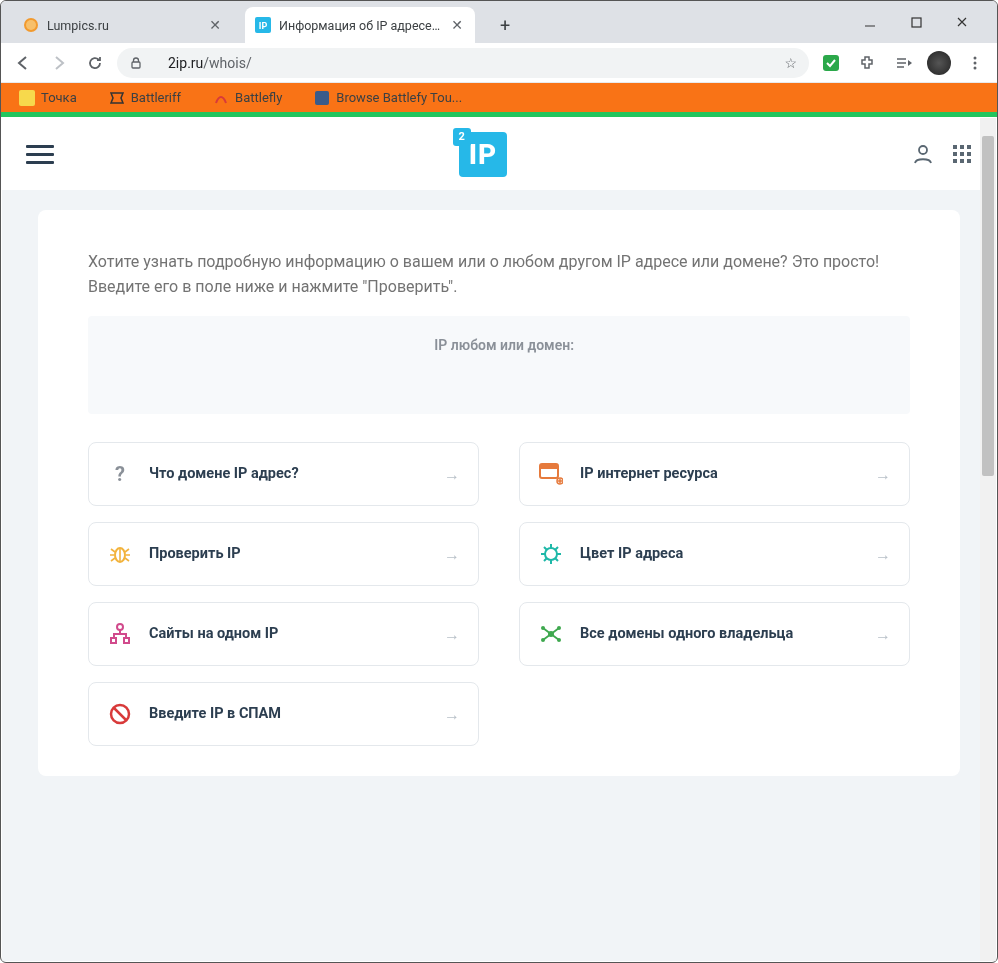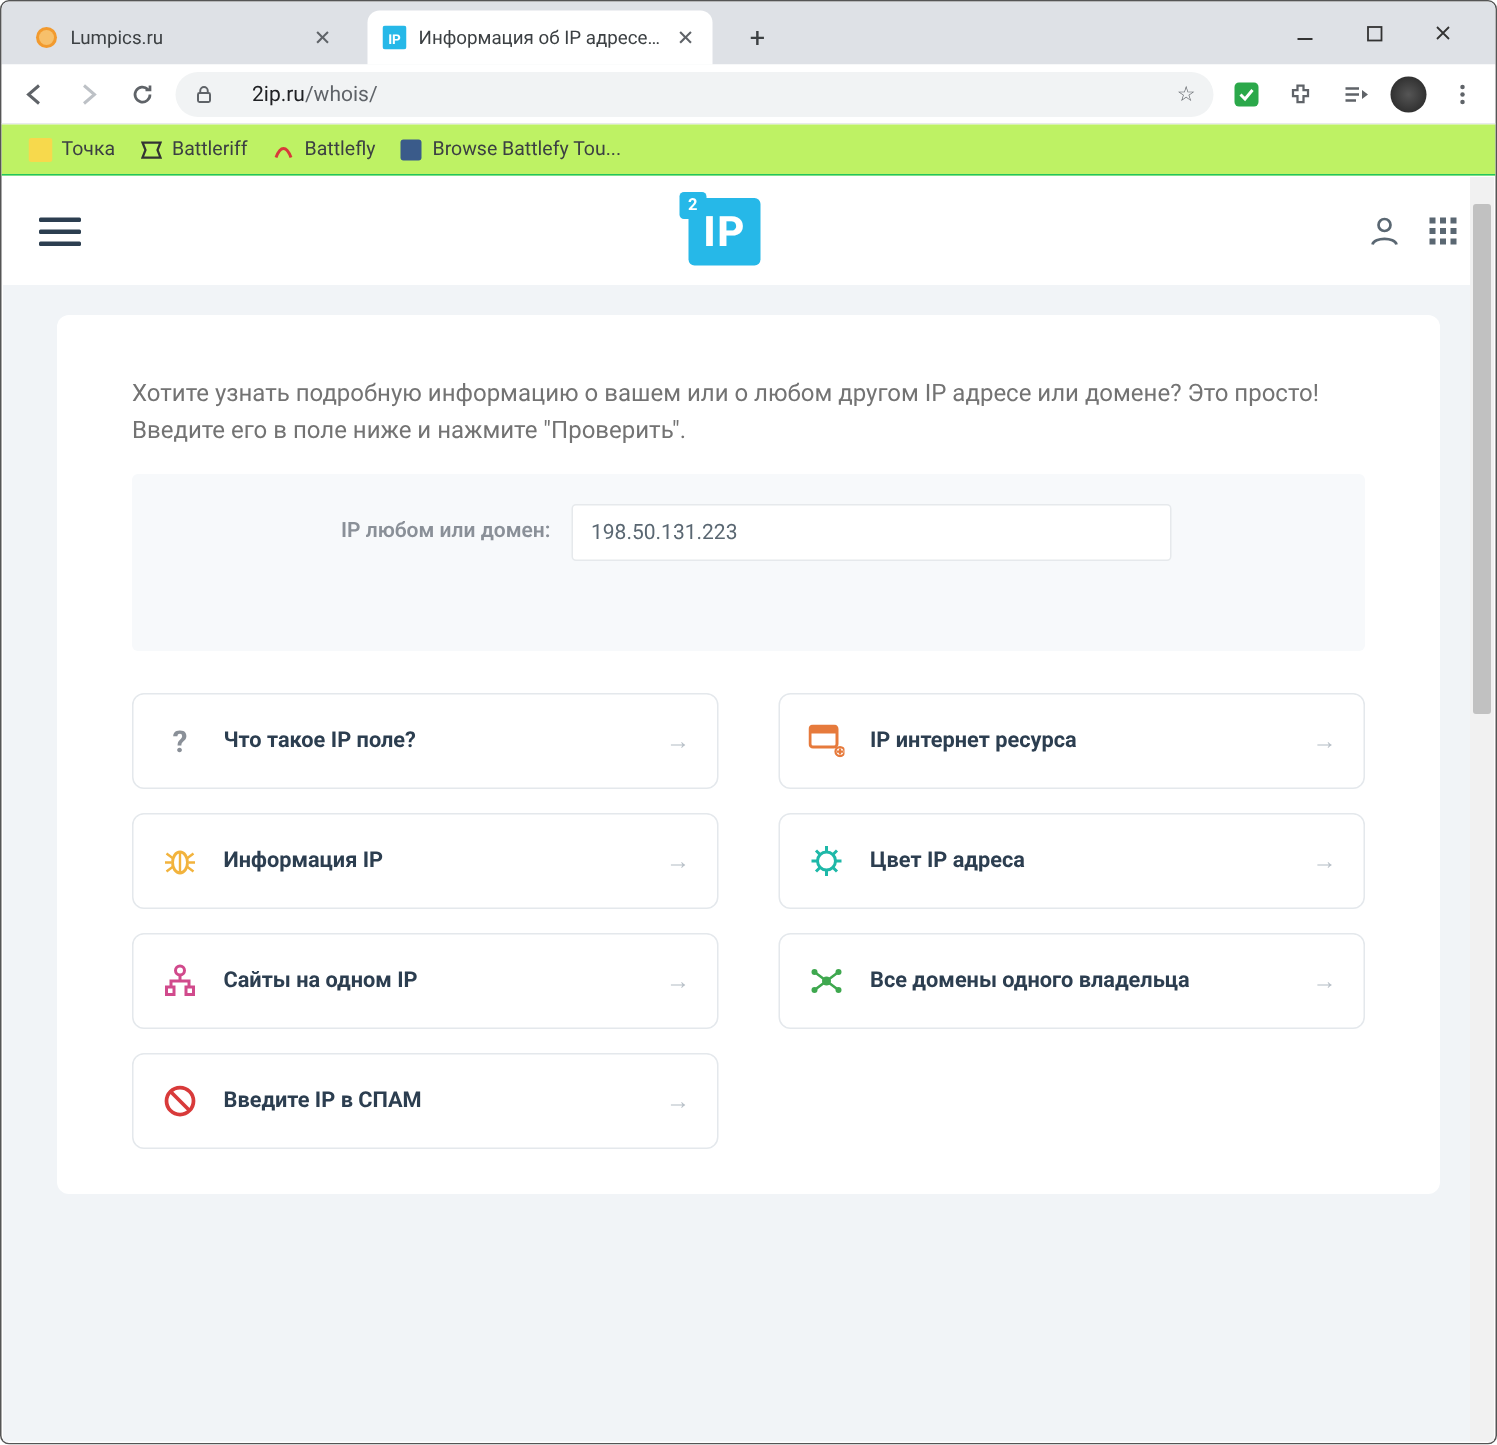--- a/index.html
+++ b/index.html
@@ -16,21 +16,21 @@
 .winctl { display: flex; gap: 16px; align-items: center; height: 42px; margin-left: auto; padding-right: 12px; }
 .winctl div { width: 30px; height: 30px; display: flex; align-items: center; justify-content: center; color: #333; }
 .toolbar { height: 40px; background: #fff; display: flex; align-items: center; padding: 0 8px; gap: 8px; border-bottom: 1px solid #e8eaed; }
 .navbtn { width: 28px; height: 28px; display: flex; align-items: center; justify-content: center; color: #5f6368; }
 .navbtn.disabled { color: #bdc1c6; }
 .omnibox { flex: 1; height: 30px; background: #f1f3f4; border-radius: 15px; display: flex; align-items: center; padding: 0 12px; gap: 25px; font-size: 14px; color: #202124; }
 .omnibox .url-host { color: #202124; }
 .omnibox .url-path { color: #5f6368; }
 .ext { width: 28px; height: 28px; display: flex; align-items: center; justify-content: center; }
 .avatar { width: 24px; height: 24px; border-radius: 50%; background: radial-gradient(circle, #555, #222); }
-.bookbar { height: 34px; background: #bef264; display: flex; align-items: center; padding: 0 10px; gap: 0; border-bottom: 1px solid #22c55e; }
+.bookbar { height: 34px; background: #f97316; display: flex; align-items: center; padding: 0 10px; gap: 16px; border-bottom: 5px solid #22c55e; }
 .bmk { display: flex; align-items: center; gap: 6px; font-size: 13px; color: #3c4043; padding: 4px 8px; border-radius: 4px; }
 .bmk .bicon { width: 16px; height: 16px; display: flex; align-items: center; justify-content: center; }
 .page { position: absolute; top: 117px; left: 1px; right: 1px; bottom: 1px; background: #f1f4f7; overflow-y: hidden; }
 .header { height: 72px; background: #fff; display: flex; align-items: center; justify-content: space-between; padding: 0 24px; }
 .hamb { width: 28px; display: flex; flex-direction: column; gap: 5px; }
 .hamb span { height: 3px; background: #2c3e50; border-radius: 1px; }
 .logo { display: flex; align-items: center; position: relative; }
 .logo-sq { width: 18px; height: 18px; background: #26b8e8; color: #fff; font-size: 11px; font-weight: bold; display: flex; align-items: center; justify-content: center; border-radius: 3px; position: absolute; top: -4px; left: -6px; }
 .logo-ip { background: #26b8e8; color: #fff; font-size: 28px; font-weight: 800; padding: 6px 10px; border-radius: 4px; letter-spacing: 1px; }
 .hright { display: flex; gap: 18px; align-items: center; }
@@ -225,32 +225,31 @@
           </span>
       </div>
     </div>
 
     <div class="content">
       <div class="card">
         <p class="desc">Хотите узнать подробную информацию о вашем или о любом другом IP адресе или домене? Это просто! Введите его в поле ниже и нажмите "Проверить".</p>
         <div class="form">
           <div class="form-row">
             <div class="form-label">IP любом или домен:</div>
-            <input class="form-input" value="198.50.131.223" style="">
           </div>
         </div>
 
         <div class="links" id="links">
             <div class="lnk">
               <span class="lnk-icon">
                 <svg width="22" height="22">
                   <text x="11" y="18" text-anchor="middle" font-size="20" font-weight="bold" fill="#8a9098">?</text>
                 </svg>
               </span>
-              <span class="lnk-text">Что такое IP поле?</span>
+              <span class="lnk-text">Что домене IP адрес?</span>
               <span class="lnk-arrow">→</span>
             </div>
             <div class="lnk">
               <span class="lnk-icon">
                 <svg width="24" height="22">
                   <rect x="1" y="1" width="18" height="14" rx="2" fill="none" stroke="#e67a3c" stroke-width="2"></rect>
                   <rect x="1" y="1" width="18" height="5" fill="#e67a3c"></rect>
                   <circle cx="21" cy="18" r="3" fill="none" stroke="#e67a3c" stroke-width="1.5"></circle>
                   <path d="M19 18h4M21 16v4" stroke="#e67a3c" stroke-width="1.5"></path>
                 </svg>
@@ -258,21 +257,21 @@
               <span class="lnk-text">IP интернет ресурса</span>
               <span class="lnk-arrow">→</span>
             </div>
             <div class="lnk">
               <span class="lnk-icon">
                 <svg width="24" height="24">
                   <ellipse cx="12" cy="13" rx="5" ry="7" fill="none" stroke="#f2b33d" stroke-width="2"></ellipse>
                   <path d="M12 6v14M7 10l-4-3M17 10l4-3M7 16l-4 3M17 16l4 3M6 13H2M18 13h4" stroke="#f2b33d" stroke-width="1.6"></path>
                 </svg>
               </span>
-              <span class="lnk-text">Информация IP</span>
+              <span class="lnk-text">Проверить IP</span>
               <span class="lnk-arrow">→</span>
             </div>
             <div class="lnk">
               <span class="lnk-icon">
                 <svg width="24" height="24">
                   <circle cx="12" cy="12" r="6" fill="none" stroke="#1eb8a8" stroke-width="2"></circle>
                   <g stroke="#1eb8a8" stroke-width="2">
                     <path d="M12 2v4M12 18v4M2 12h4M18 12h4M5 5l3 3M16 16l3 3M19 5l-3 3M8 16l-3 3"></path>
                   </g>
                 </svg>

